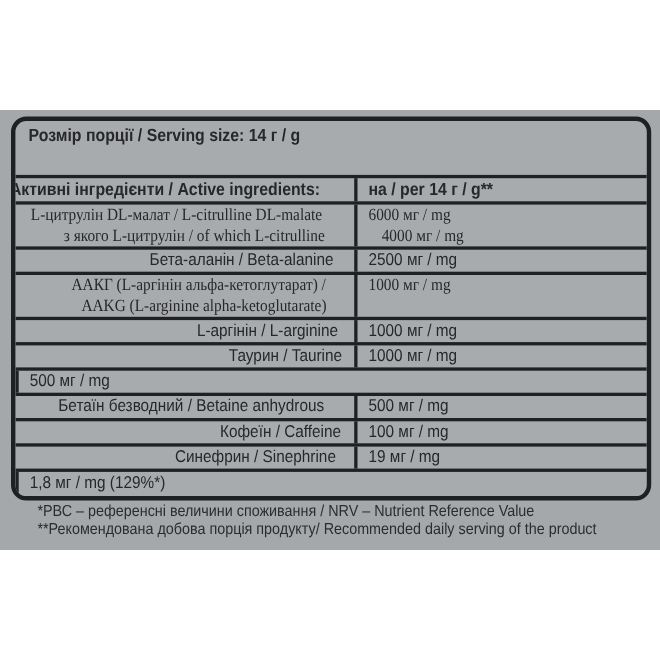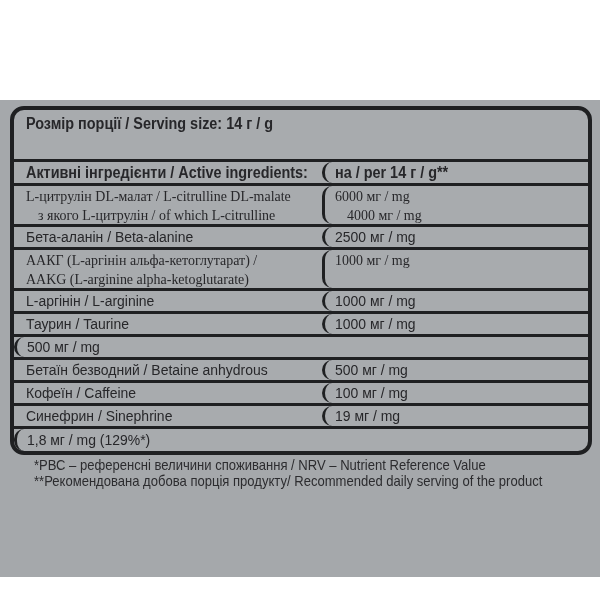--- a/index.html
+++ b/index.html
@@ -2,35 +2,35 @@
 <html><head>
 <meta charset="utf-8">
 <style>
   html,body{margin:0;padding:0;}
   body{
     width:600px;height:600px;background:#ffffff;position:relative;
     font-family:"Liberation Sans", sans-serif;color:#27272a;
     -webkit-font-smoothing:antialiased;overflow:hidden;
   }
   .band{
-    position:absolute;left:0;top:100px;width:600px;height:477px;
+    position:absolute;left:0;top:100px;width:600px;height:400px;
     background:#a5a8ab;
   }
   .facts{
     position:absolute;left:10px;top:6px;width:574px;
     border:4px solid #1f2022;border-radius:14px;
     background:#a8abae;overflow:hidden;
   }
   .trow{border-top:3px solid #1f2022;display:flex;align-items:stretch;}
   .trow:first-child{border-top:none;}
   .serving{display:block;height:46px;padding:3px 0 0 12px;}
   .serving .line{line-height:21px;font-weight:bold;font-size:16px;white-space:nowrap;}
   .cols .cell{display:flex;flex-direction:column;justify-content:center;box-sizing:border-box;}
-  .cell.name{width:308px;padding-left:12px;}
-  .cell.val{flex:1;border-left:3px solid #1f2022;padding-left:10px;border-radius:10px;}
+  .cell.name{width:308px;padding-left:12px;align-items:flex-end;}
+  .cell.val{flex:1;border-left:3px solid #1f2022;padding-left:10px;}
   .h-single{height:21px;}
   .r-single{height:20px;}
   .r-single-b6{height:22px;}
   .r-double{height:38px;}
   .r-double .cline{line-height:19px;font-family:Liberation Serif, serif;}
   .header-row .cell{font-weight:bold;font-size:16px;}
   .data-row .cell{font-size:15.5px;}
   .cline{white-space:nowrap;}
   .cond{display:inline-block;transform:scaleX(0.9);transform-origin:0 50%;white-space:nowrap;}
   .indent{padding-left:12px;}

